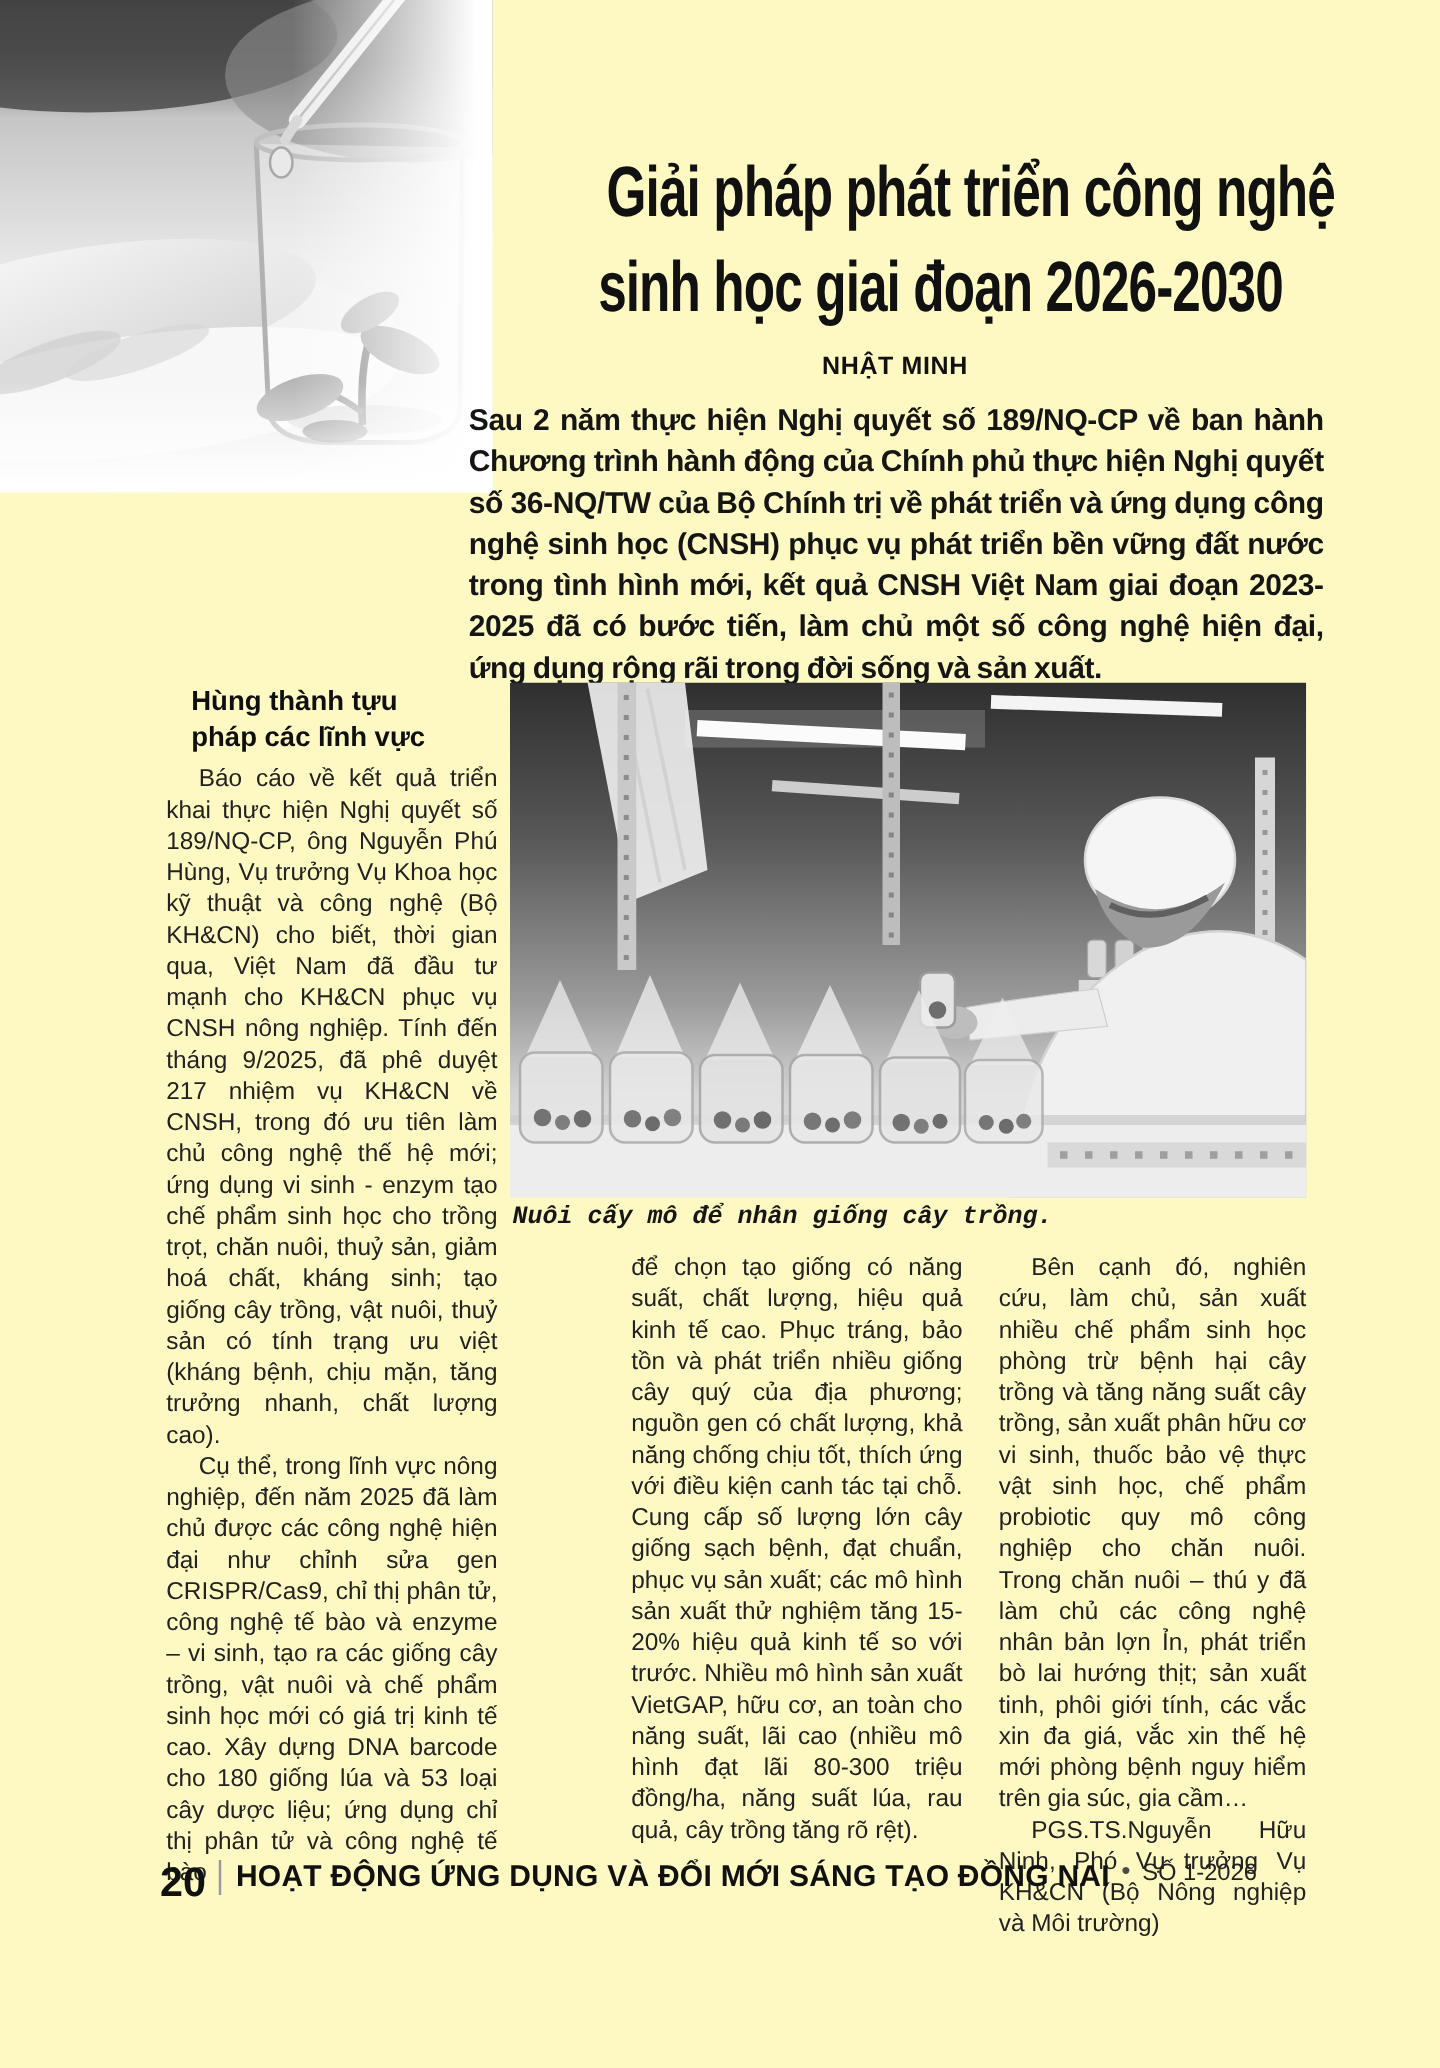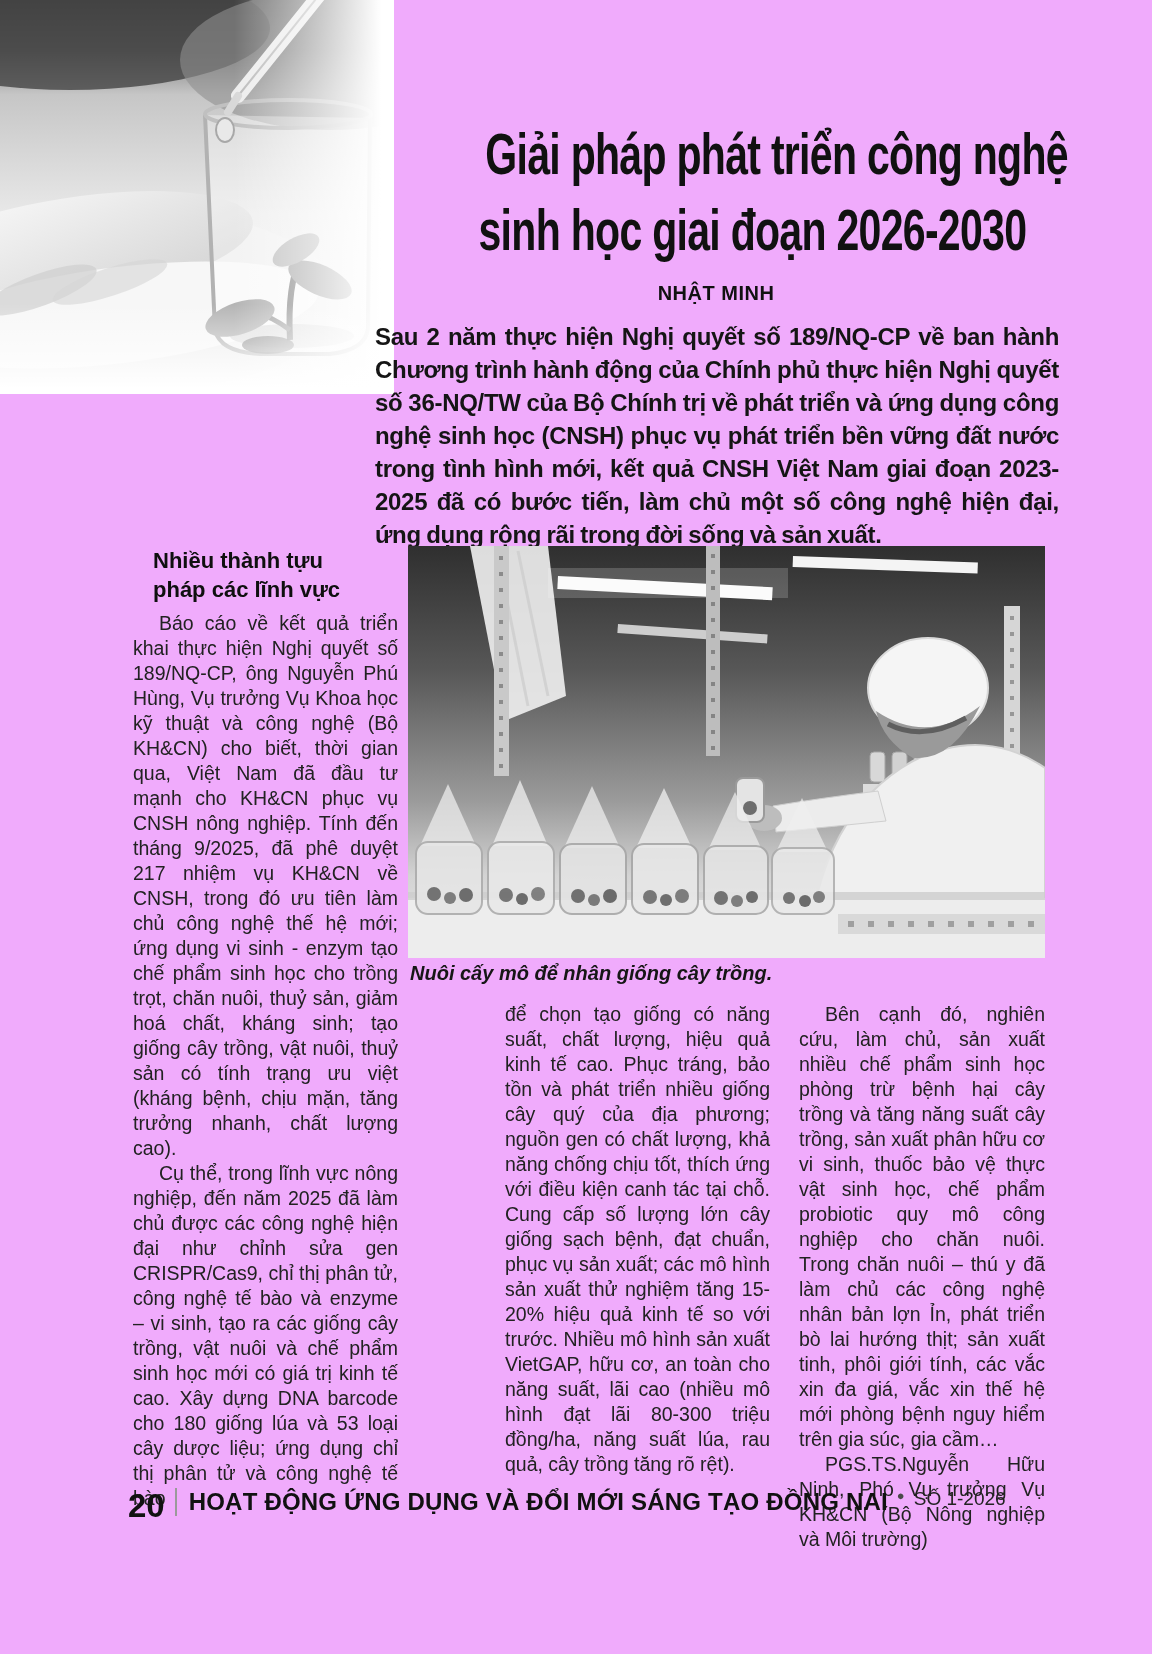--- a/index.html
+++ b/index.html
@@ -1,18 +1,18 @@
 <!DOCTYPE html>
 <html lang="vi"><head>
 <meta charset="utf-8">
 <style>
   html,body{margin:0;padding:0;background:#ffffff;}
   .page{
     position:relative;width:1152px;height:1654px;margin:0 auto;
-    background:#f0abfc;overflow:hidden;
+    background:#fef9c3;overflow:hidden;
     font-family:"Liberation Sans",sans-serif;color:#1a1a1a;
   }
   
   .hero-photo{position:absolute;left:0;top:0;width:394px;height:394px;}
   .hero-photo svg{display:block;}
   .fade-r{position:absolute;top:0;right:0;width:160px;height:100%;
     background:linear-gradient(to right,rgba(255,255,255,0) 0%,#ffffff 92%);}
   .fade-b{position:absolute;left:0;bottom:0;width:100%;height:90px;
     background:linear-gradient(to bottom,rgba(255,255,255,0) 0%,#ffffff 94%);}
   
@@ -34,21 +34,21 @@
   .indent{text-indent:26px;}
   .col-left{left:133px;top:546px;width:265px;}
   .col-mid{left:505px;top:1002px;width:265px;}
   .col-right{left:799px;top:1002px;width:246px;}
   .section-heading{font-weight:bold;font-size:22px;line-height:29px;
     padding-left:20px;margin:0 0 7px 0;color:#0f0f0f;text-align:left;}
   
   .lab-photo{position:absolute;left:408px;top:546px;width:637px;height:412px;}
   .lab-photo svg{display:block;}
   .caption{position:absolute;left:410px;top:962px;width:632px;
-    font-weight:bold;font-style:italic;font-size:20px;color:#161616;}
+    font-weight:bold;font-style:italic;font-size:20px;color:#161616;font-family:Liberation Mono, monospace;}
   
   .footer{position:absolute;left:128px;top:1488px;width:920px;
     display:flex;align-items:flex-start;}
   .page-number{font-weight:bold;font-size:33px;color:#111;line-height:36px;}
   .footer-divider{width:2px;height:28px;background:#9a9a9a;margin:0 12px 0 10px;}
   .journal-title{font-weight:bold;font-size:24px;letter-spacing:.2px;color:#111;}
   .footer-bullet{font-size:13px;color:#4a4a4a;margin:0 9px;}
   .footer-issue{font-size:19px;color:#222;}
 </style>
 </head>
@@ -113,21 +113,21 @@
   <div class="title-block">
     <div class="title-line"><span>Giải pháp phát triển công nghệ</span></div>
     <div class="title-line"><span>sinh học giai đoạn 2026-2030</span></div>
     <div class="byline">NHẬT MINH</div>
   </div>
 
   <div class="lead">Sau 2 năm thực hiện Nghị quyết số 189/NQ-CP về ban hành Chương trình hành động của Chính phủ thực hiện Nghị quyết số 36-NQ/TW của Bộ Chính trị về phát triển và ứng dụng công nghệ sinh học (CNSH) phục vụ phát triển bền vững đất nước trong tình hình mới, kết quả CNSH Việt Nam giai đoạn 2023-2025 đã có bước tiến, làm chủ một số công nghệ hiện đại, ứng dụng rộng rãi trong đời sống và sản xuất.</div>
 
   <div class="col col-left">
     <h2 class="section-heading">
-      <div>Nhiều thành tựu</div>
+      <div>Hùng thành tựu</div>
       <div>pháp các lĩnh vực</div>
     </h2>
     <p class="indent">Báo cáo về kết quả triển khai thực hiện Nghị quyết số 189/NQ-CP, ông Nguyễn Phú Hùng, Vụ trưởng Vụ Khoa học kỹ thuật và công nghệ (Bộ KH&amp;CN) cho biết, thời gian qua, Việt Nam đã đầu tư mạnh cho KH&amp;CN phục vụ CNSH nông nghiệp. Tính đến tháng 9/2025, đã phê duyệt 217 nhiệm vụ KH&amp;CN về CNSH, trong đó ưu tiên làm chủ công nghệ thế hệ mới; ứng dụng vi sinh - enzym tạo chế phẩm sinh học cho trồng trọt, chăn nuôi, thuỷ sản, giảm hoá chất, kháng sinh; tạo giống cây trồng, vật nuôi, thuỷ sản có tính trạng ưu việt (kháng bệnh, chịu mặn, tăng trưởng nhanh, chất lượng cao).</p>
     <p class="indent">Cụ thể, trong lĩnh vực nông nghiệp, đến năm 2025 đã làm chủ được các công nghệ hiện đại như chỉnh sửa gen CRISPR/Cas9, chỉ thị phân tử, công nghệ tế bào và enzyme – vi sinh, tạo ra các giống cây trồng, vật nuôi và chế phẩm sinh học mới có giá trị kinh tế cao. Xây dựng DNA barcode cho 180 giống lúa và 53 loại cây dược liệu; ứng dụng chỉ thị phân tử và công nghệ tế bào</p>
   </div>
 
   <div class="lab-photo">
     <svg width="637" height="412" viewBox="0 0 637 412">
       <defs>
         <linearGradient id="labBg" x1="0" y1="0" x2="0" y2="1">

